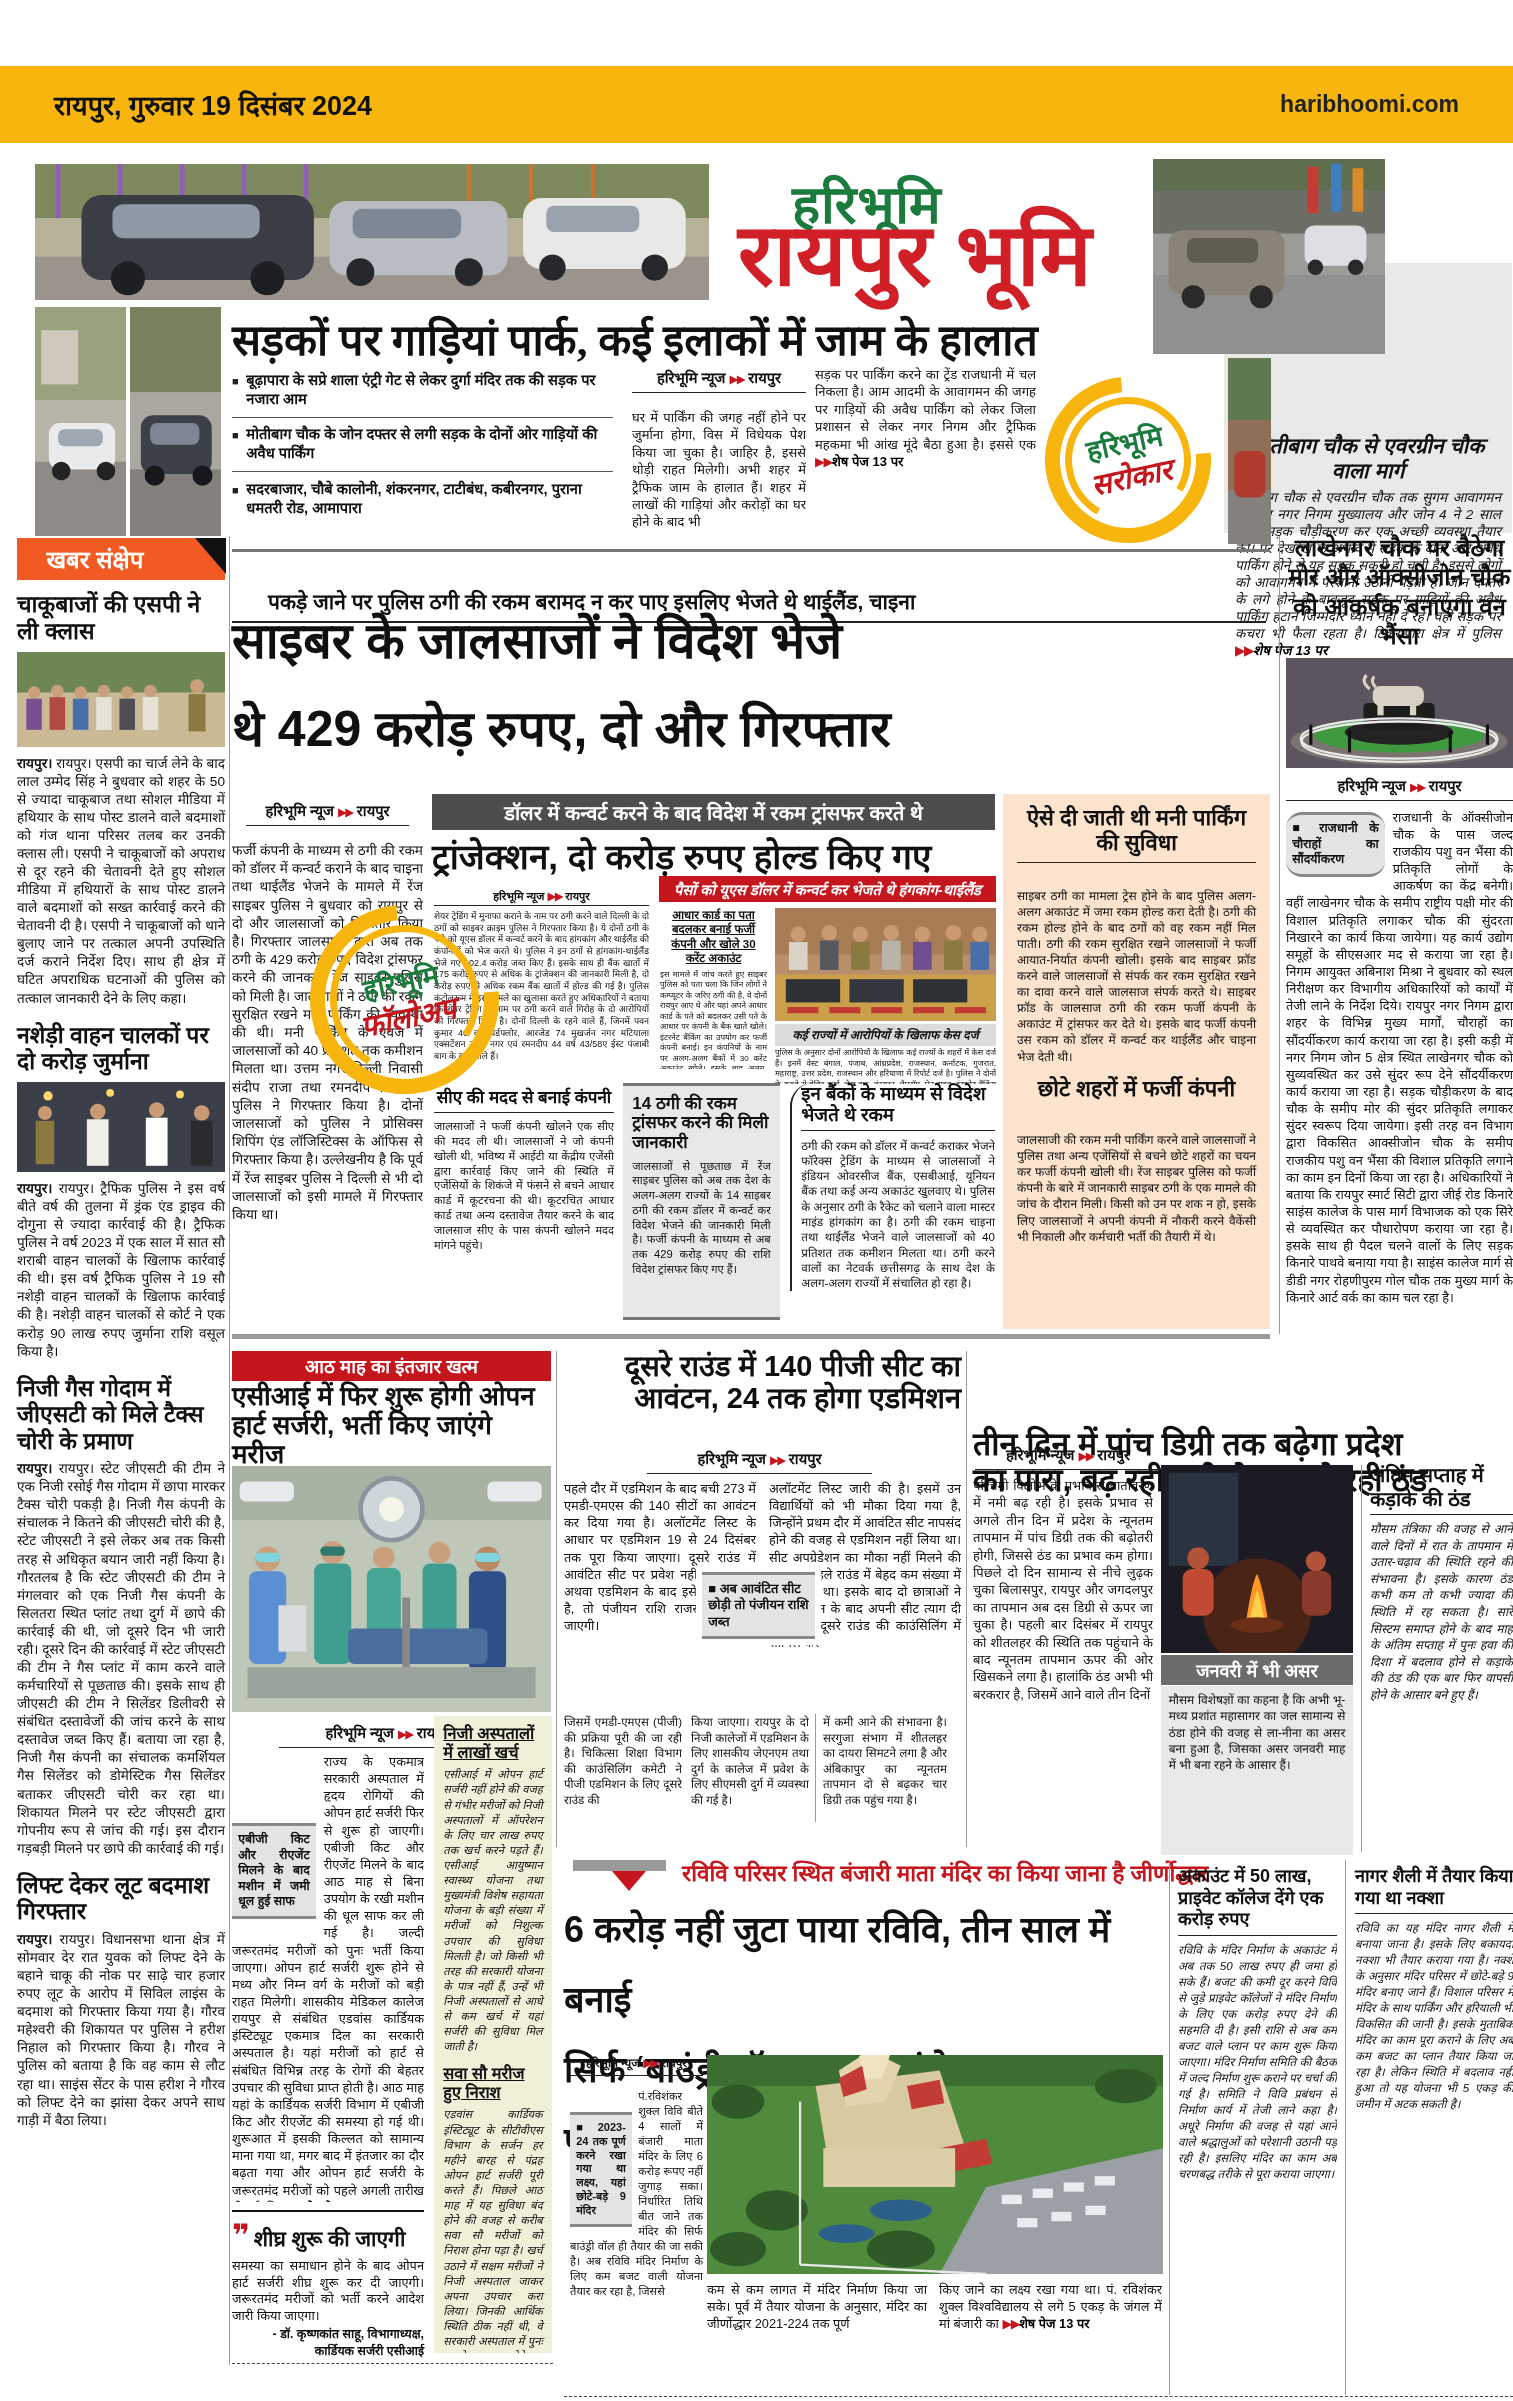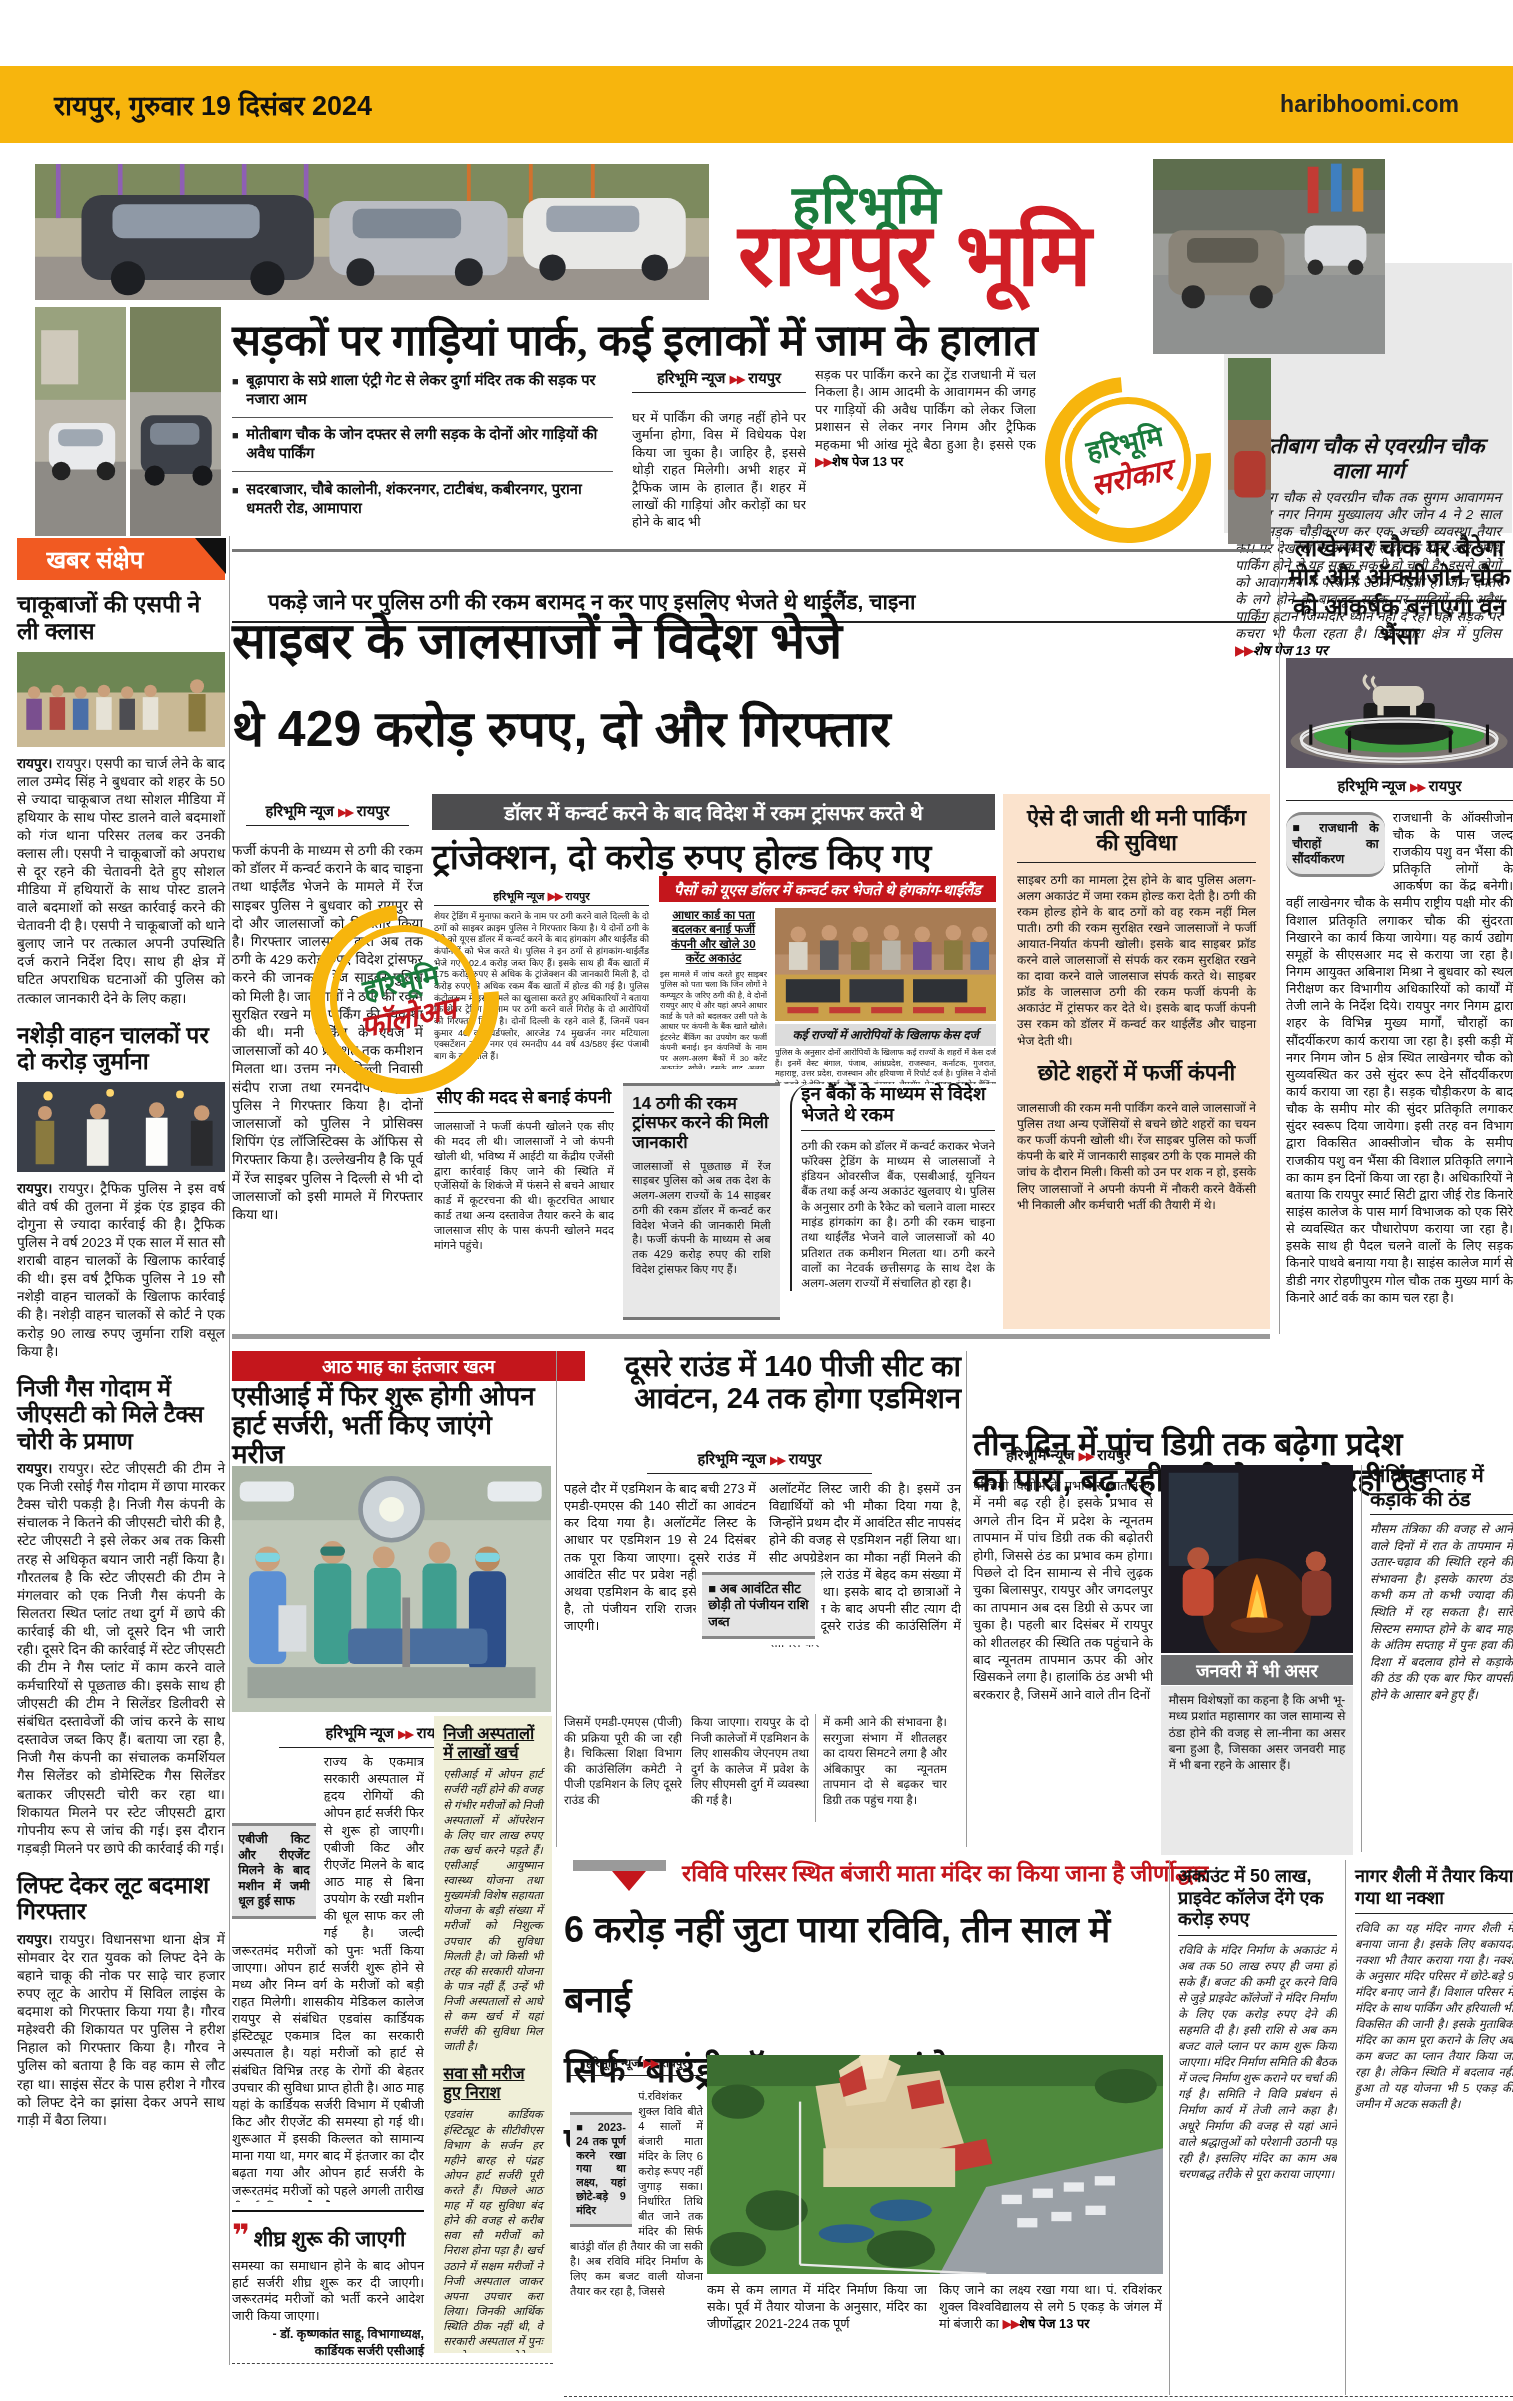--- a/index.html
+++ b/index.html
@@ -49,21 +49,21 @@
   
   #cy-kick{font-size:21px;font-weight:bold;border-bottom:2.3px solid #222;padding:0 0 6.2px 36px;margin-top:32px;}
   .darkbar{background:#4D4D4F;color:#fff;font-size:20px;font-weight:bold;text-align:center;padding:4.6px 0;}
   .redstrip{background:#C4161C;color:#fff;font-size:14.7px;font-weight:bold;font-style:italic;text-align:center;padding:3.1px 0;}
   .minit{font-size:11.6px;font-weight:800;text-align:center;text-decoration:underline;line-height:1.25;}
   .tiny{font-size:9px;line-height:1.3;}
   .boxt{font-size:17px;font-weight:800;line-height:1.15;}
   .boxb{font-size:11.2px;line-height:1.32;}
   .graybox{background:#E8E8E8;border-top:3.9px solid #777;border-bottom:3.9px solid #777;padding:7.7px 9.3px;}
   #peach{background:#FBE3CD;padding:11px 14px;}
-  #peach .t{font-size:22px;font-weight:800;text-align:center;line-height:1.15;border-bottom:1.5px solid #222;padding-bottom:6.2px;margin-bottom:9px;}
+  #peach .t{font-size:22px;font-weight:800;text-align:center;line-height:1.15;border-bottom:1.5px solid #222;padding-bottom:6.2px;margin-bottom:25px;}
   #peach .t2{border-bottom:none;margin-top:11px;}
   #peach .b{font-size:12px;line-height:1.34;}
   
   .redkick{background:#C4161C;color:#fff;font-weight:800;text-align:center;}
   .inset{background:#E4E4E4;border-top:3.1px solid #888;border-bottom:3.1px solid #888;font-weight:800;padding:6.2px;line-height:1.25;}
   
   #quote{border-top:2.3px solid #111;padding-top:4.6px;}
   #quote .qt{font-size:21px;font-weight:800;text-align:center;}
   #quote .qb{font-size:12.8px;line-height:1.3;margin-top:4.6px;}
   #quote .qa{font-size:12.4px;font-weight:bold;text-align:right;}
@@ -381,21 +381,21 @@
           </g>
       </svg>
     </div>
     <div class="byline" style="margin-top:7.7px;"><span>हरिभूमि न्यूज</span> <span class="arr">▶▶</span> <span>रायपुर</span></div>
     <div class="body-txt just" style="margin-top:7.7px;font-size:12.8px;height:542px;overflow:hidden;">
       <span class="inset" style="float:left;width:99px;margin:3.1px 7.7px 4.6px 0;font-size:12.4px;display:block;border-radius:16px;"><span>■</span> <span>राजधानी के चौराहों का सौंदर्यीकरण</span></span>
       <span>राजधानी के ऑक्सीजोन चौक के पास जल्द राजकीय पशु वन भैंसा की प्रतिकृति लोगों के आकर्षण का केंद्र बनेगी। वहीं लाखेनगर चौक के समीप राष्ट्रीय पक्षी मोर की विशाल प्रतिकृति लगाकर चौक की सुंदरता निखारने का कार्य किया जायेगा। यह कार्य उद्योग समूहों के सीएसआर मद से कराया जा रहा है। निगम आयुक्त अबिनाश मिश्रा ने बुधवार को स्थल निरीक्षण कर विभागीय अधिकारियों को कार्यों में तेजी लाने के निर्देश दिये। रायपुर नगर निगम द्वारा शहर के विभिन्न मुख्य मार्गों, चौराहों का सौंदर्यीकरण कार्य कराया जा रहा है। इसी कड़ी में नगर निगम जोन 5 क्षेत्र स्थित लाखेनगर चौक को सुव्यवस्थित कर उसे सुंदर रूप देने सौंदर्यीकरण कार्य कराया जा रहा है। सड़क चौड़ीकरण के बाद चौक के समीप मोर की सुंदर प्रतिकृति लगाकर सुंदर स्वरूप दिया जायेगा। इसी तरह वन विभाग द्वारा विकसित आक्सीजोन चौक के समीप राजकीय पशु वन भैंसा की विशाल प्रतिकृति लगाने का काम इन दिनों किया जा रहा है। अधिकारियों ने बताया कि रायपुर स्मार्ट सिटी द्वारा जीई रोड किनारे साइंस कालेज के पास मार्ग विभाजक को एक सिरे से व्यवस्थित कर पौधारोपण कराया जा रहा है। इसके साथ ही पैदल चलने वालों के लिए सड़क किनारे पाथवे बनाया गया है। साइंस कालेज मार्ग से डीडी नगर रोहणीपुरम गोल चौक तक मुख्य मार्ग के किनारे आर्ट वर्क का काम चल रहा है।</span>
     </div>
   </div>
 
-  <div class="abs redkick" style="left:232px;top:1351px;width:353px;font-size:18.6px;padding:2.3px 0;">आठ माह का इंतजार खत्म</div>
+  <div class="abs redkick" style="left:232px;top:1351px;width:319px;font-size:18.6px;padding:2.3px 0;">आठ माह का इंतजार खत्म</div>
   <div class="abs hl" style="left:232px;top:1382px;width:319px;font-size:26px;">एसीआई में फिर शुरू होगी ओपन हार्ट सर्जरी, भर्ती किए जाएंगे मरीज</div>
   <div class="abs photo" style="left:232px;top:1466px;width:319px;height:246px;">
     <svg viewBox="0 0 412 318" preserveAspectRatio="none">
       <rect width="412" height="318" fill="#bfc7b9"></rect>
       <rect width="412" height="70" fill="#a9b3a4"></rect>
       <circle cx="206" cy="56" r="40" fill="#cfd6da" stroke="#8b949b" stroke-width="6"></circle>
       <circle cx="206" cy="56" r="16" fill="#f4f6e8"></circle>
       <rect x="10" y="20" width="70" height="26" rx="8" fill="#e7ebee"></rect>
         <rect x="330" y="20" width="70" height="26" rx="8" fill="#e7ebee"></rect>
       <g>

